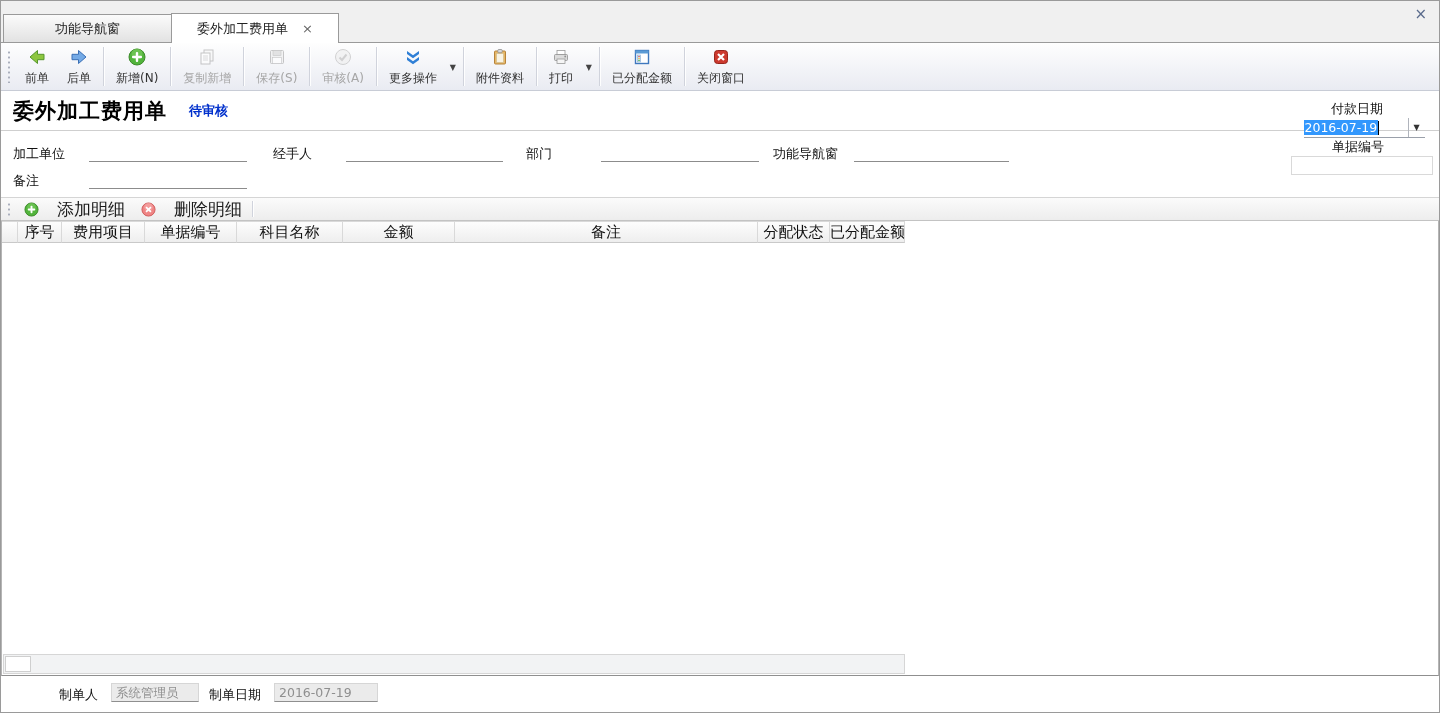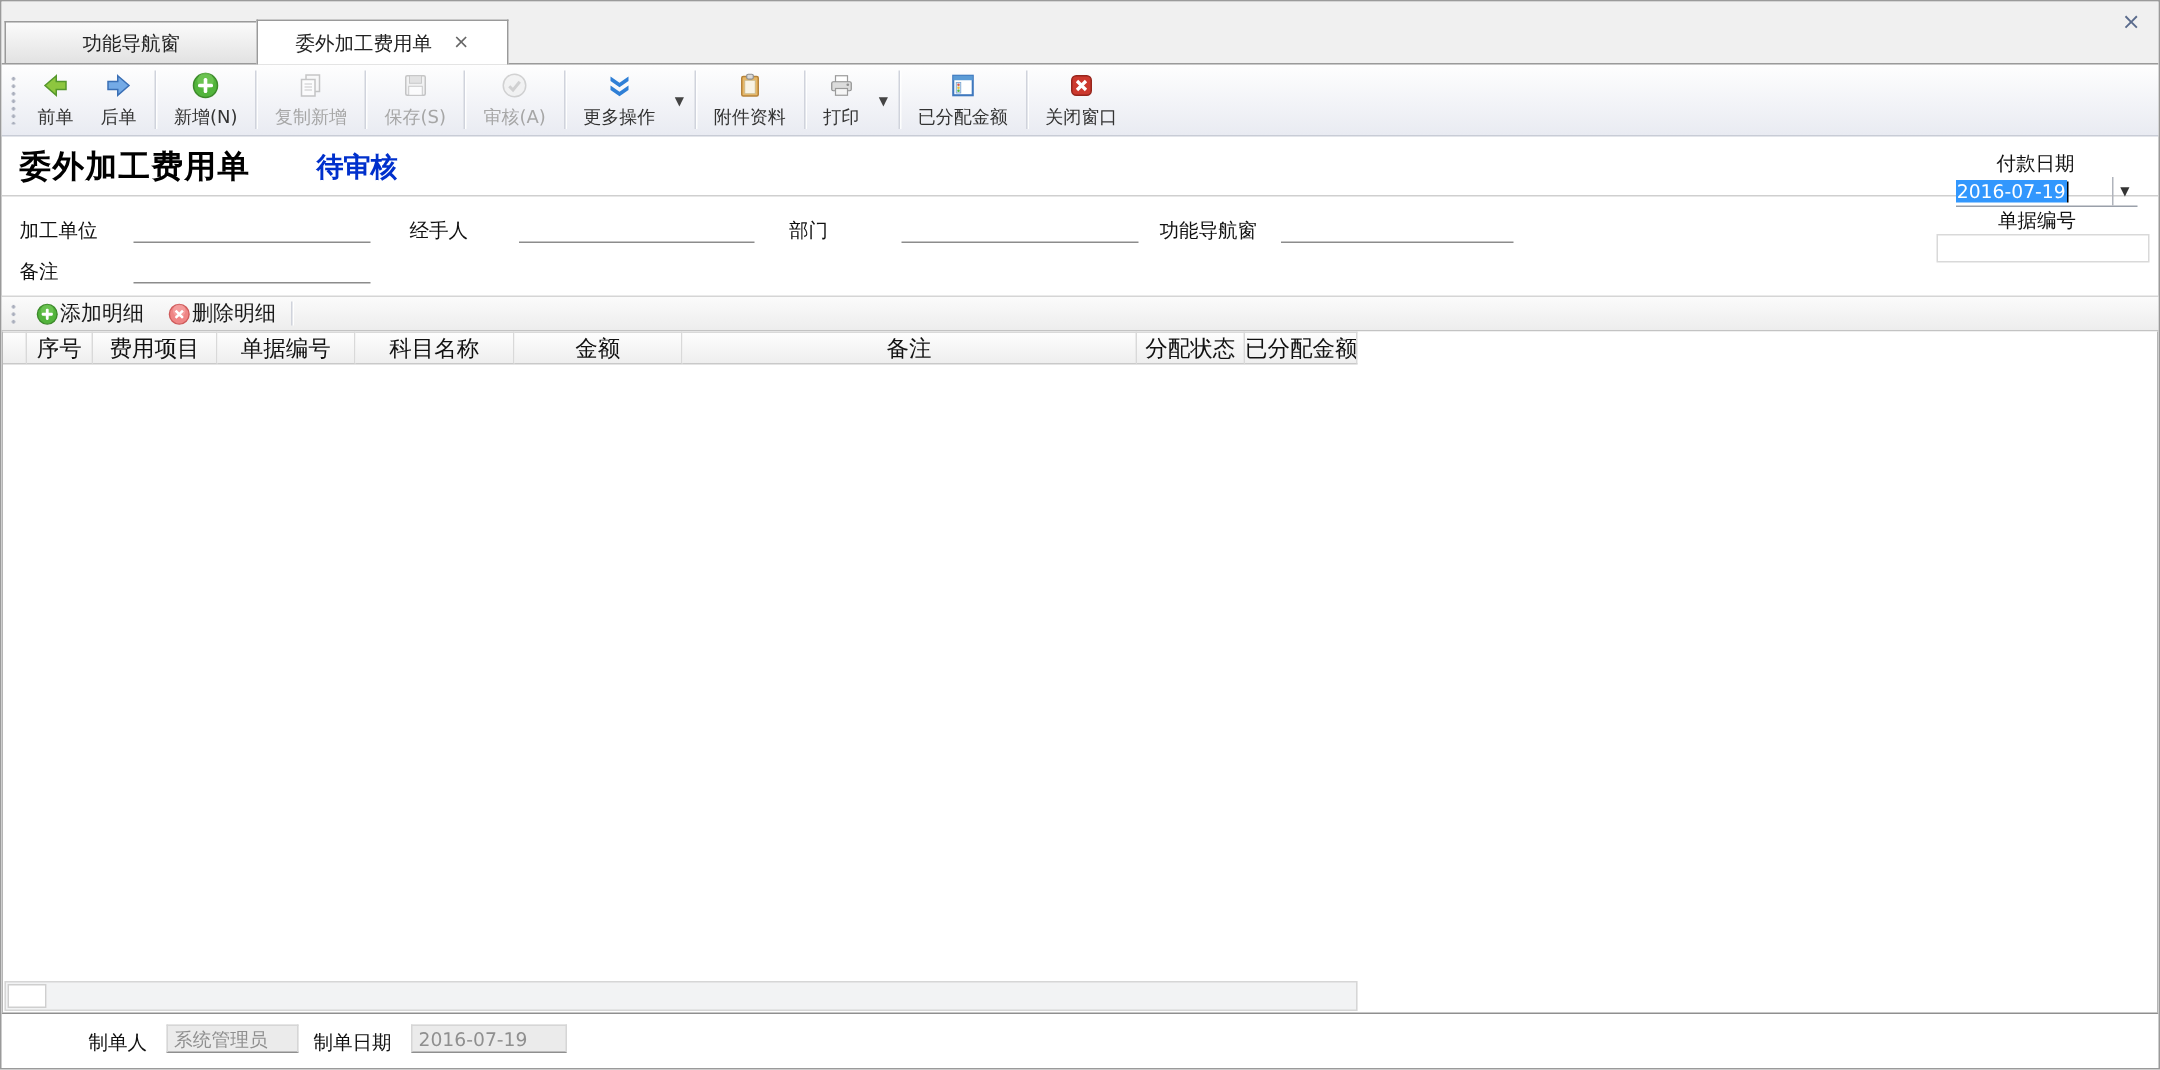--- a/index.html
+++ b/index.html
@@ -110,21 +110,21 @@
   
   .titlebar {
     height: 40px;
     border-bottom: 1px solid #cfcfcf;
     position: relative;
     display: flex;
     align-items: center;
     padding: 0 12px;
   }
   .page-title { font-size: 21px; font-weight: bold; color: #000; letter-spacing: 1px; }
-  .doc-status { font-size: 18px; font-weight: bold; color: #0030cc; margin-left: 44px; }
+  .doc-status { font-size: 13px; font-weight: bold; color: #0030cc; margin-left: 22px; }
   .titlebar-right { position: absolute; right: 6px; top: 9px; display: flex; align-items: center; font-size: 13px; color: #111; flex-direction: column; }
   .date-editor { display: flex; align-items: center; margin-left: 14px; border-bottom: 1px solid #9aa0aa; height: 20px; }
   .date-input { width: 82px; height: 18px; display: flex; align-items: center; }
   .date-sel { background: #3297fd; color: #fff; font-size: 12.5px; padding: 0 1px; }
   .caret { width: 1px; height: 14px; background: #000; }
   .date-dd {
     width: 17px; height: 19px;
     border-left: 1px solid #b0b4bc;
     display: flex; align-items: center; justify-content: center;
     font-size: 8px; color: #333;
@@ -148,23 +148,23 @@
     height: 24px;
     border-top: 1px solid #d5d5d5;
     border-bottom: 1px solid #c3c3c3;
     background: linear-gradient(#fbfbfb, #ededed);
     display: flex;
     align-items: stretch;
     padding-left: 4px;
   }
   .detail-toolbar .grip { margin: 4px 5px 4px 2px; }
   .detail-btn {
-    display: flex; align-items: center; gap: 1px;
+    display: flex; align-items: center; gap: 18px;
     padding: 0 8px;
-    font-size: 14px; color: #1a1a1a;
+    font-size: 17px; color: #1a1a1a;
   }
   .detail-btn svg { width: 15px; height: 15px; }
   .detail-toolbar .tsep { margin: 3px 2px; }
 
   
   .grid {
     height: 455px;
     position: relative;
     background: #fff;
     border-left: 1px solid #b5b5b5;

